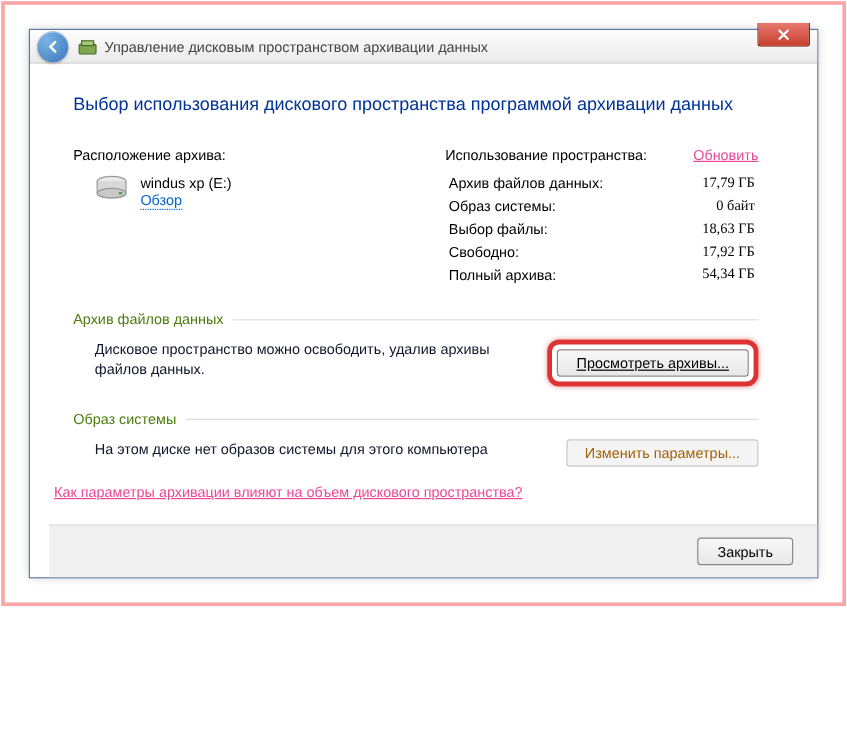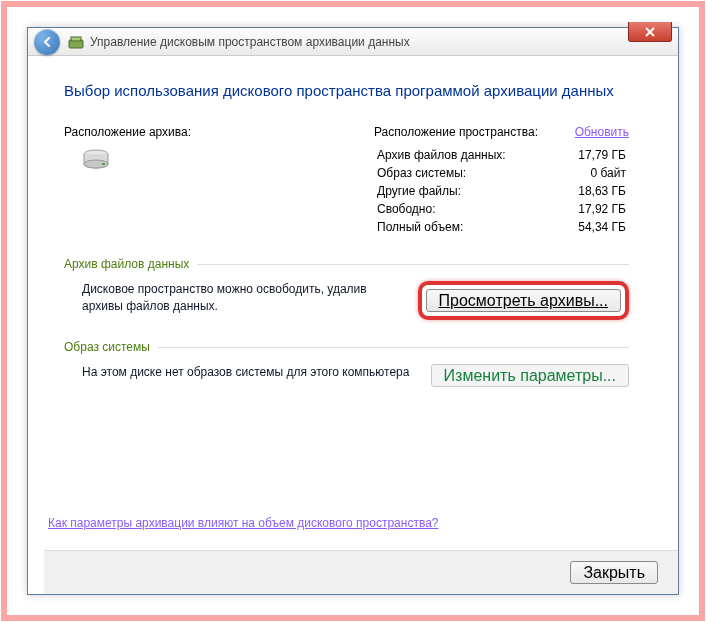--- a/index.html
+++ b/index.html
@@ -6,23 +6,23 @@
   body {
     margin: 0;
     font-family: "Segoe UI", Tahoma, sans-serif;
     font-size: 12px;
     background: #fff;
     width: 706px;
     height: 622px;
     position: relative;
   }
   .outer {
-    border: 6px solid #fca5a5;
+    border: 3px solid #fca5a5;
     width: 704px;
-    height: 620px;
+    height: 504px;
     margin: 1px;
     background: #fff;
     position: relative;
   }
   .window {
     position: absolute;
     top: 20px;
     left: 20px;
     right: 20px;
     bottom: 20px;
@@ -101,38 +101,38 @@
   .drive {
     display: flex;
     align-items: flex-start;
     gap: 10px;
     margin-top: 10px;
     padding-left: 18px;
   }
   .drive-icon svg { width: 28px; height: 22px; }
   .drive-name { color: #000; }
   .link {
-    color: #8b5cf6;
+    color: #ec4899;
     text-decoration: underline;
     cursor: pointer;
   }
   .link-dotted {
     color: #0066cc;
     border-bottom: 1px dotted #0066cc;
     cursor: pointer;
   }
   .refresh {
     float: right;
   }
   .stats {
     width: 100%;
     margin-top: 4px;
   }
   .stats tr td:first-child { color: #000; }
-  .stats tr td:last-child { text-align: right; color: #000; white-space: nowrap; }
+  .stats tr td:last-child { text-align: right; color: #000; white-space: nowrap; font-family: Liberation Serif, serif; }
   .section {
     margin-top: 20px;
   }
   .section-header {
     display: flex;
     align-items: center;
     color: #4d7c0f;
     margin-bottom: 10px;
     gap: 8px;
   }
@@ -151,27 +151,27 @@
     flex: 1;
     color: #0f172a;
     line-height: 1.4;
   }
   .btn {
     min-width: 160px;
     height: 23px;
     background: linear-gradient(#f8f8f8, #e8e8e8);
     border: 1px solid #8a8a8a;
     border-radius: 3px;
-    font-size: 16px;
+    font-size: 12px;
     font-family: inherit;
     cursor: pointer;
     padding: 0 12px;
   }
   .btn:disabled {
-    color: #15803d;
+    color: #a16207;
     border-color: #c8c8c8;
     background: #f4f4f4;
     cursor: default;
   }
   .highlight {
     border: 4px solid #d33;
     border-radius: 10px;
     padding: 4px;
     display: inline-block;
     box-shadow: 0 0 4px rgba(200,0,0,0.4);
@@ -233,46 +233,50 @@
           <div class="label">Расположение архива:</div>
           <div class="drive">
             <span class="drive-icon">
               <svg viewBox="0 0 28 22">
                 <ellipse cx="14" cy="5" rx="12" ry="4" fill="#e8e8e8" stroke="#999"></ellipse>
                 <path d="M2 5 L2 15 A12 4 0 0 0 26 15 L26 5" fill="#d8d8d8" stroke="#999"></path>
                 <ellipse cx="14" cy="15" rx="12" ry="4" fill="#c8c8c8" stroke="#999"></ellipse>
                 <rect x="20" y="14" width="3" height="2" fill="#5a9e5a"></rect>
               </svg>
             </span>
+            <div>
+              <div class="drive-name">windus xp (E:)</div>
+              <span class="link-dotted">Обзор</span>
+            </div>
           </div>
         </div>
 
         <div class="right-col">
           <span class="link refresh">Обновить</span>
-          <div class="label">Расположение пространства:</div>
+          <div class="label">Использование пространства:</div>
           <table class="stats">
             <tbody>
                 <tr>
                   <td>Архив файлов данных:</td>
                   <td>17,79 ГБ</td>
                 </tr>
             <tr>
                   <td>Образ системы:</td>
                   <td>0 байт</td>
                 </tr>
             <tr>
-                  <td>Другие файлы:</td>
+                  <td>Выбор файлы:</td>
                   <td>18,63 ГБ</td>
                 </tr>
             <tr>
                   <td>Свободно:</td>
                   <td>17,92 ГБ</td>
                 </tr>
             <tr>
-                  <td>Полный объем:</td>
+                  <td>Полный архива:</td>
                   <td>54,34 ГБ</td>
                 </tr>
           </tbody>
             </table>
         </div>
       </div>
 
       <div class="section">
         <div class="section-header">
           <span>Архив файлов данных</span>

